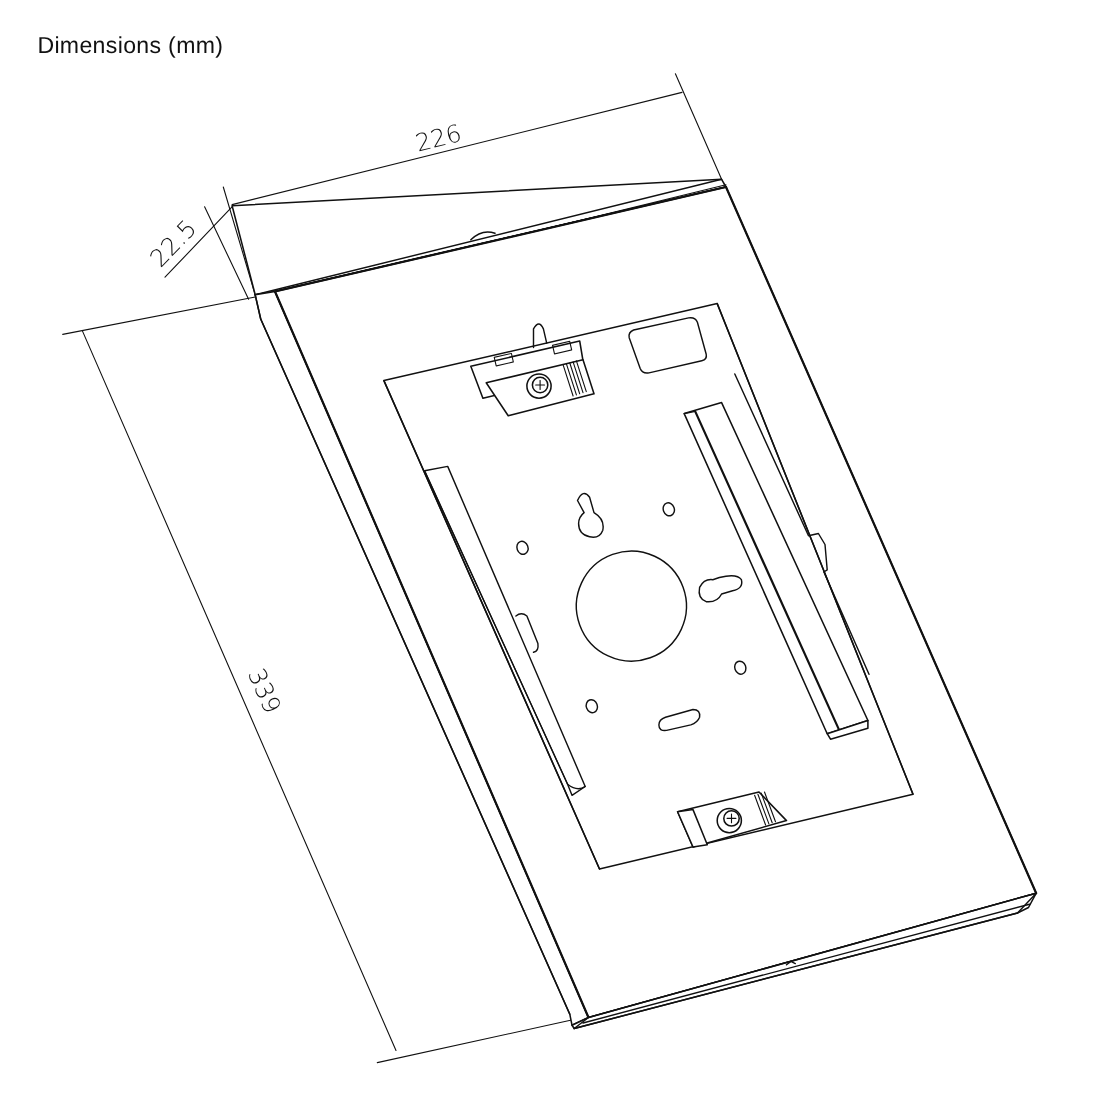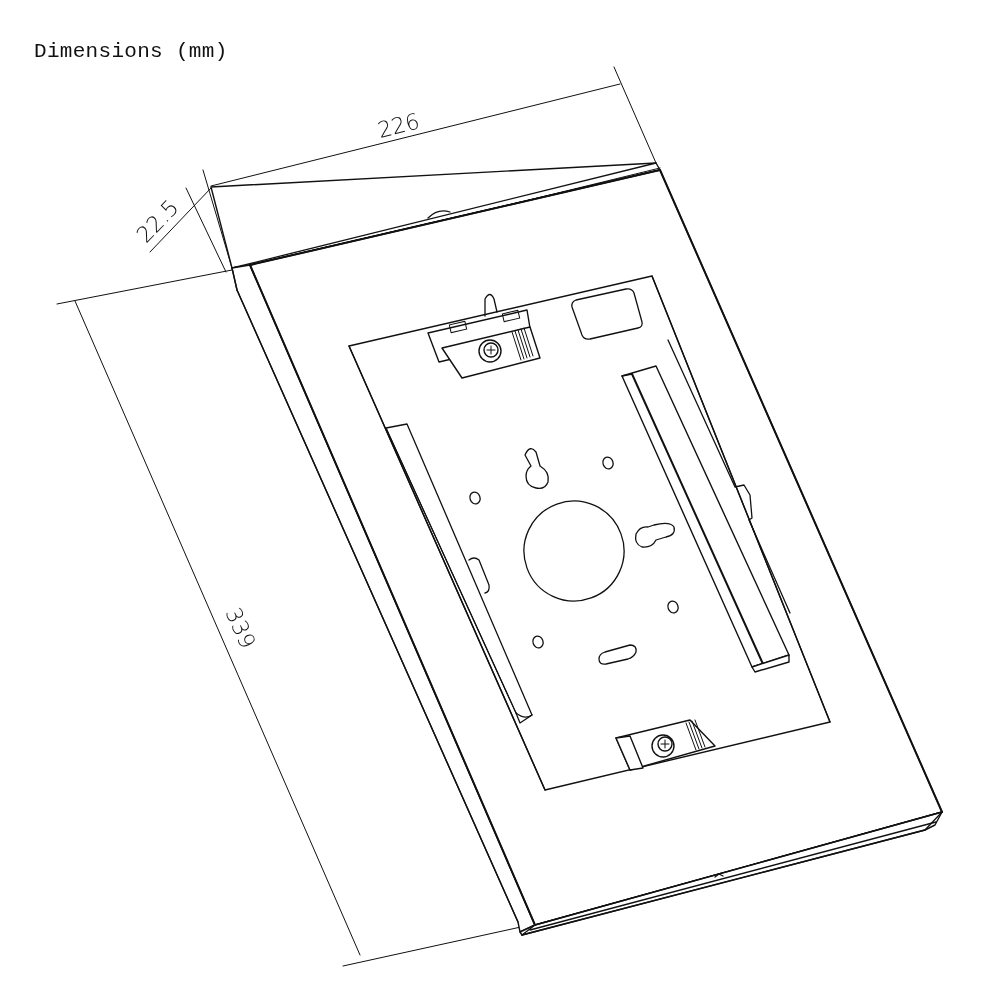--- a/index.html
+++ b/index.html
@@ -10,22 +10,22 @@
     body {
       width: 1000px;
       height: 1000px;
       position: relative;
       overflow: hidden;
       font-family: "DejaVu Sans", sans-serif;
     }
     .page-title {
       position: absolute;
       left: 34px;
-      top: 40px;
-      font-family: Liberation Mono, monospace;
+      top: 30px;
+      font-family: Liberation Sans, sans-serif;
       font-size: 21px;
       font-weight: 300;
       color: #111111;
       letter-spacing: 0.3px;
     }
     svg.drawing {
       position: absolute;
       left: 0;
       top: 0;
       width: 1000px;

